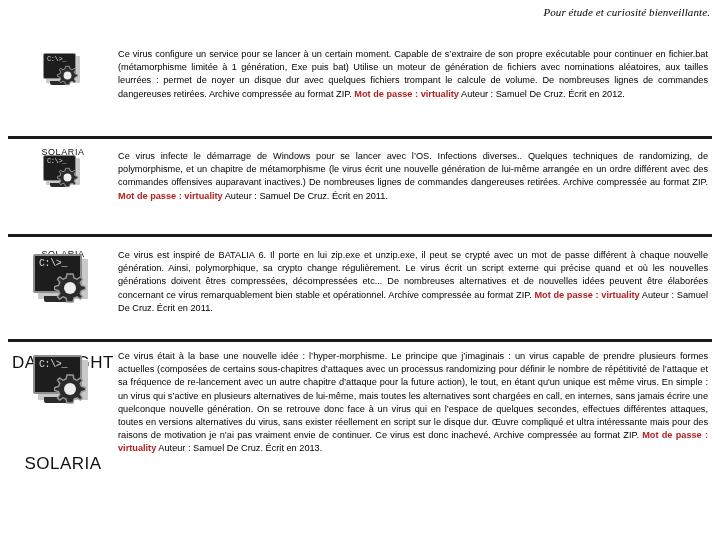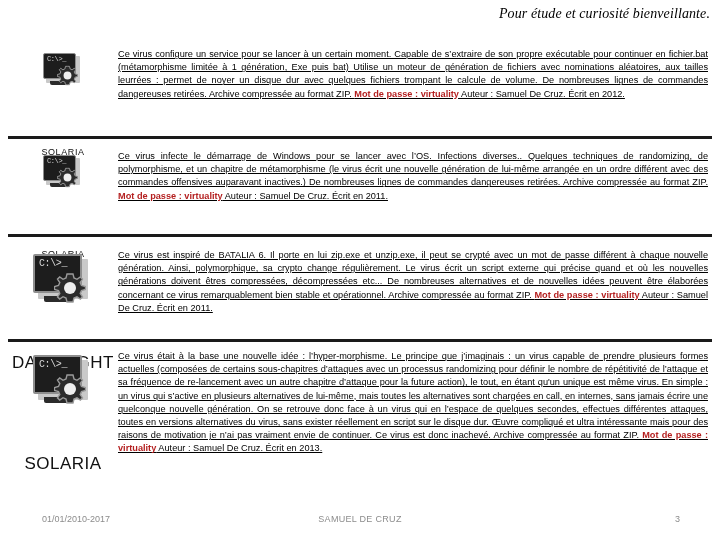--- a/index.html
+++ b/index.html
@@ -20,21 +20,21 @@
     width: 720px;
     height: 540px;
     box-sizing: border-box;
   }
 
   
   .header-note {
     position: absolute;
     top: 6px;
     right: 10px;
-    font-size: 14px;
+    font-size: 11px;
     font-style: italic;
     font-family: "Liberation Serif", serif;
     color: #000;
     letter-spacing: 0.1px;
     white-space: nowrap;
   }
 
   
   .entry {
     position: absolute;
@@ -125,21 +125,20 @@
   }
 
   
   p.desc {
     margin: 0;
     font-size: 9.2px;
     line-height: 13.2px;
     color: #000;
     text-align: justify;
     font-family: "Liberation Sans", sans-serif;
-    text-decoration: underline;
   }
   p.desc.justify-full { text-align: justify; }
   .pwd {
     color: #b41f1f;
     font-weight: bold;
   }
 
   
   .divider {
     position: absolute;
@@ -268,19 +267,14 @@
             </svg>
         </div>
       </div>
       <div class="icon-label large">SOLARIA</div>
     </div>
     <div class="entry-body">
       <p class="desc justify-full"><span>Ce virus était  à la base une nouvelle idée : l’hyper-morphisme. Le principe que j’imaginais : un virus capable de prendre plusieurs formes actuelles (composées de certains sous-chapitres d’attaques avec un processus randomizing pour définir le nombre de répétitivité de l’attaque et sa fréquence de re-lancement avec un autre chapitre d’attaque pour la future action), le tout, en étant qu'un unique est même virus. En simple : un virus qui s’active en plusieurs alternatives de lui-même, mais toutes les alternatives sont chargées en call, en internes,  sans jamais écrire une quelconque nouvelle génération. On se retrouve donc face à un virus qui en l’espace de quelques secondes, effectues différentes attaques, toutes en versions alternatives du virus, sans exister réellement en script sur le disque dur. Œuvre compliqué et ultra intéressante mais pour des raisons de motivation je n’ai pas vraiment envie de continuer. Ce virus est donc inachevé. Archive compressée au format ZIP. </span><span class="pwd">Mot de passe : virtuality</span><span> Auteur : Samuel De Cruz. Écrit en 2013.</span></p>
     </div>
   </div>
 
-  <div class="footer">
-    <div class="f-left">01/01/2010-2017</div>
-    <div class="f-center">SAMUEL DE CRUZ</div>
-    <div class="f-right">3</div>
-  </div>
 
 </div>
 
 </body></html>

